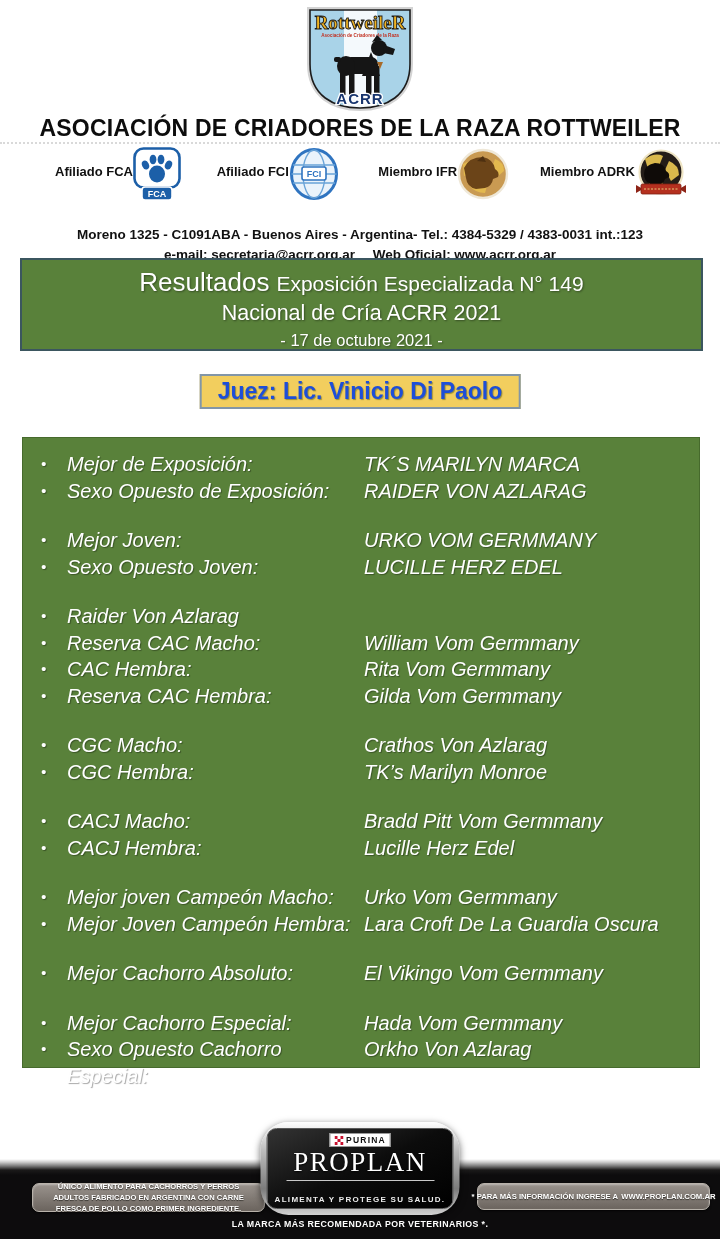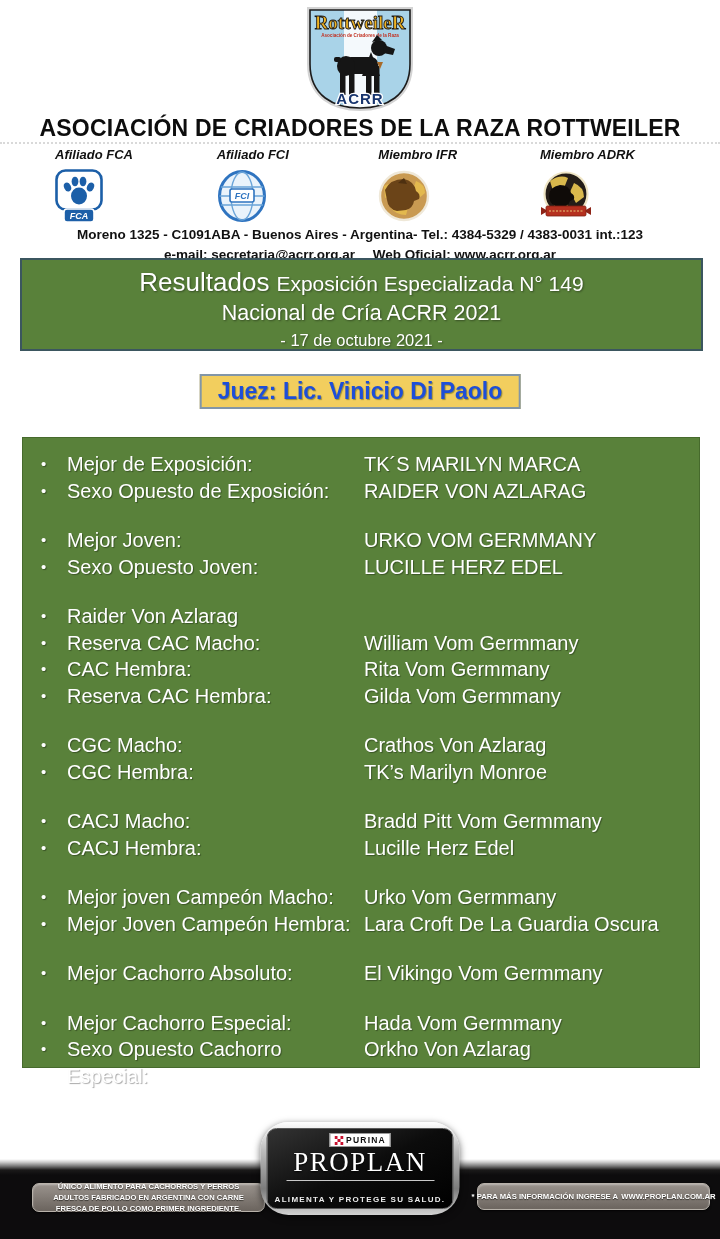--- a/index.html
+++ b/index.html
@@ -6,21 +6,21 @@
   .page{position:relative;width:720px;height:1239px;background:#fff;overflow:hidden;
         font-family:"Liberation Sans",sans-serif;}
 
   
   .logo-wrap{position:absolute;top:4px;left:50%;transform:translateX(-50%);width:120px;height:112px;}
   .assoc-title{position:absolute;top:115px;left:0;width:100%;text-align:center;
                font-size:23px;font-weight:bold;color:#0d0d0d;letter-spacing:.2px;}
   .dashed-sep{position:absolute;top:142px;left:0;width:100%;border-top:2px dotted #d9d9d9;}
 
   .affil-row{position:absolute;top:147px;left:55px;right:30px;display:flex;justify-content:space-between;}
-  .affil{width:150px;display:flex;flex-direction:column;align-items:flex-start;font-style:italic;}
+  .affil{width:150px;display:flex;flex-direction:row;align-items:center;}
   .affil-label{font-size:13px;font-weight:bold;color:#111;margin-bottom:7px;}
   .affil-logo{height:56px;display:flex;align-items:flex-start;justify-content:center;}
 
   .address{position:absolute;top:225px;left:0;width:100%;text-align:center;
            font-size:13.5px;font-weight:bold;color:#111;line-height:1.45;}
   .address .gap{display:inline-block;width:14px;}
 
   
   .banner{position:absolute;left:20px;top:258px;width:683px;height:93px;box-sizing:border-box;
           background:#59813A;border:2px solid #3B565F;color:#fff;text-align:center;
@@ -33,21 +33,21 @@
   
   .judge{position:absolute;top:374px;left:50%;transform:translateX(-50%);
          background:#F2CE5E;border:2px solid #8296A7;padding:2px 16px;
          font-size:23px;font-weight:bold;color:#1d4ed8;
          text-shadow:1px 1px 1px rgba(70,80,15,.5);white-space:nowrap;}
 
   
   .results{position:absolute;left:22px;top:437px;width:678px;height:631px;box-sizing:border-box;
            background:#59813A;border:1px solid #466A2C;color:#fff;
            padding:13px 14px 0 18px;}
-  .group{margin-bottom:23px;}
+  .group{margin-bottom:23px;font-style:italic;}
   .row{display:flex;line-height:26.5px;font-size:20px;text-shadow:1px 1px 1px rgba(0,0,0,.35);}
   .row::before{content:"\2022";flex:0 0 26px;font-size:15px;}
   .rlabel{flex:0 0 297px;}
   .rvalue{flex:1;}
 
   
   .footer-band{position:absolute;left:0;top:1159px;width:720px;height:80px;
     background:linear-gradient(180deg,#ffffff 0px,#cfcfcf 3px,#7a7a7a 7px,#1b1a1a 11px,#0D0C0D 16px,#0D0C0D 100%);}
   .pill{position:absolute;box-sizing:border-box;border-radius:7px;
         background:linear-gradient(180deg,#9a938d,#6b645e);border:1px solid #b8b2aa;
@@ -301,14 +301,15 @@
             <rect x="6" y="6" width="3" height="3" fill="#C8102E"></rect>
         </svg>
         <span class="purina-text">PURINA</span>
       </div>
       <div class="proplan">PROPLAN</div>
       <div class="badge-line"></div>
       <div class="tagline">ALIMENTA Y PROTEGE SU SALUD.</div>
     </div>
   </div>
 
+  <div class="bottom-claim">LA MARCA MÁS RECOMENDADA POR VETERINARIOS *.</div>
 
 </div>
 
 </body></html>

